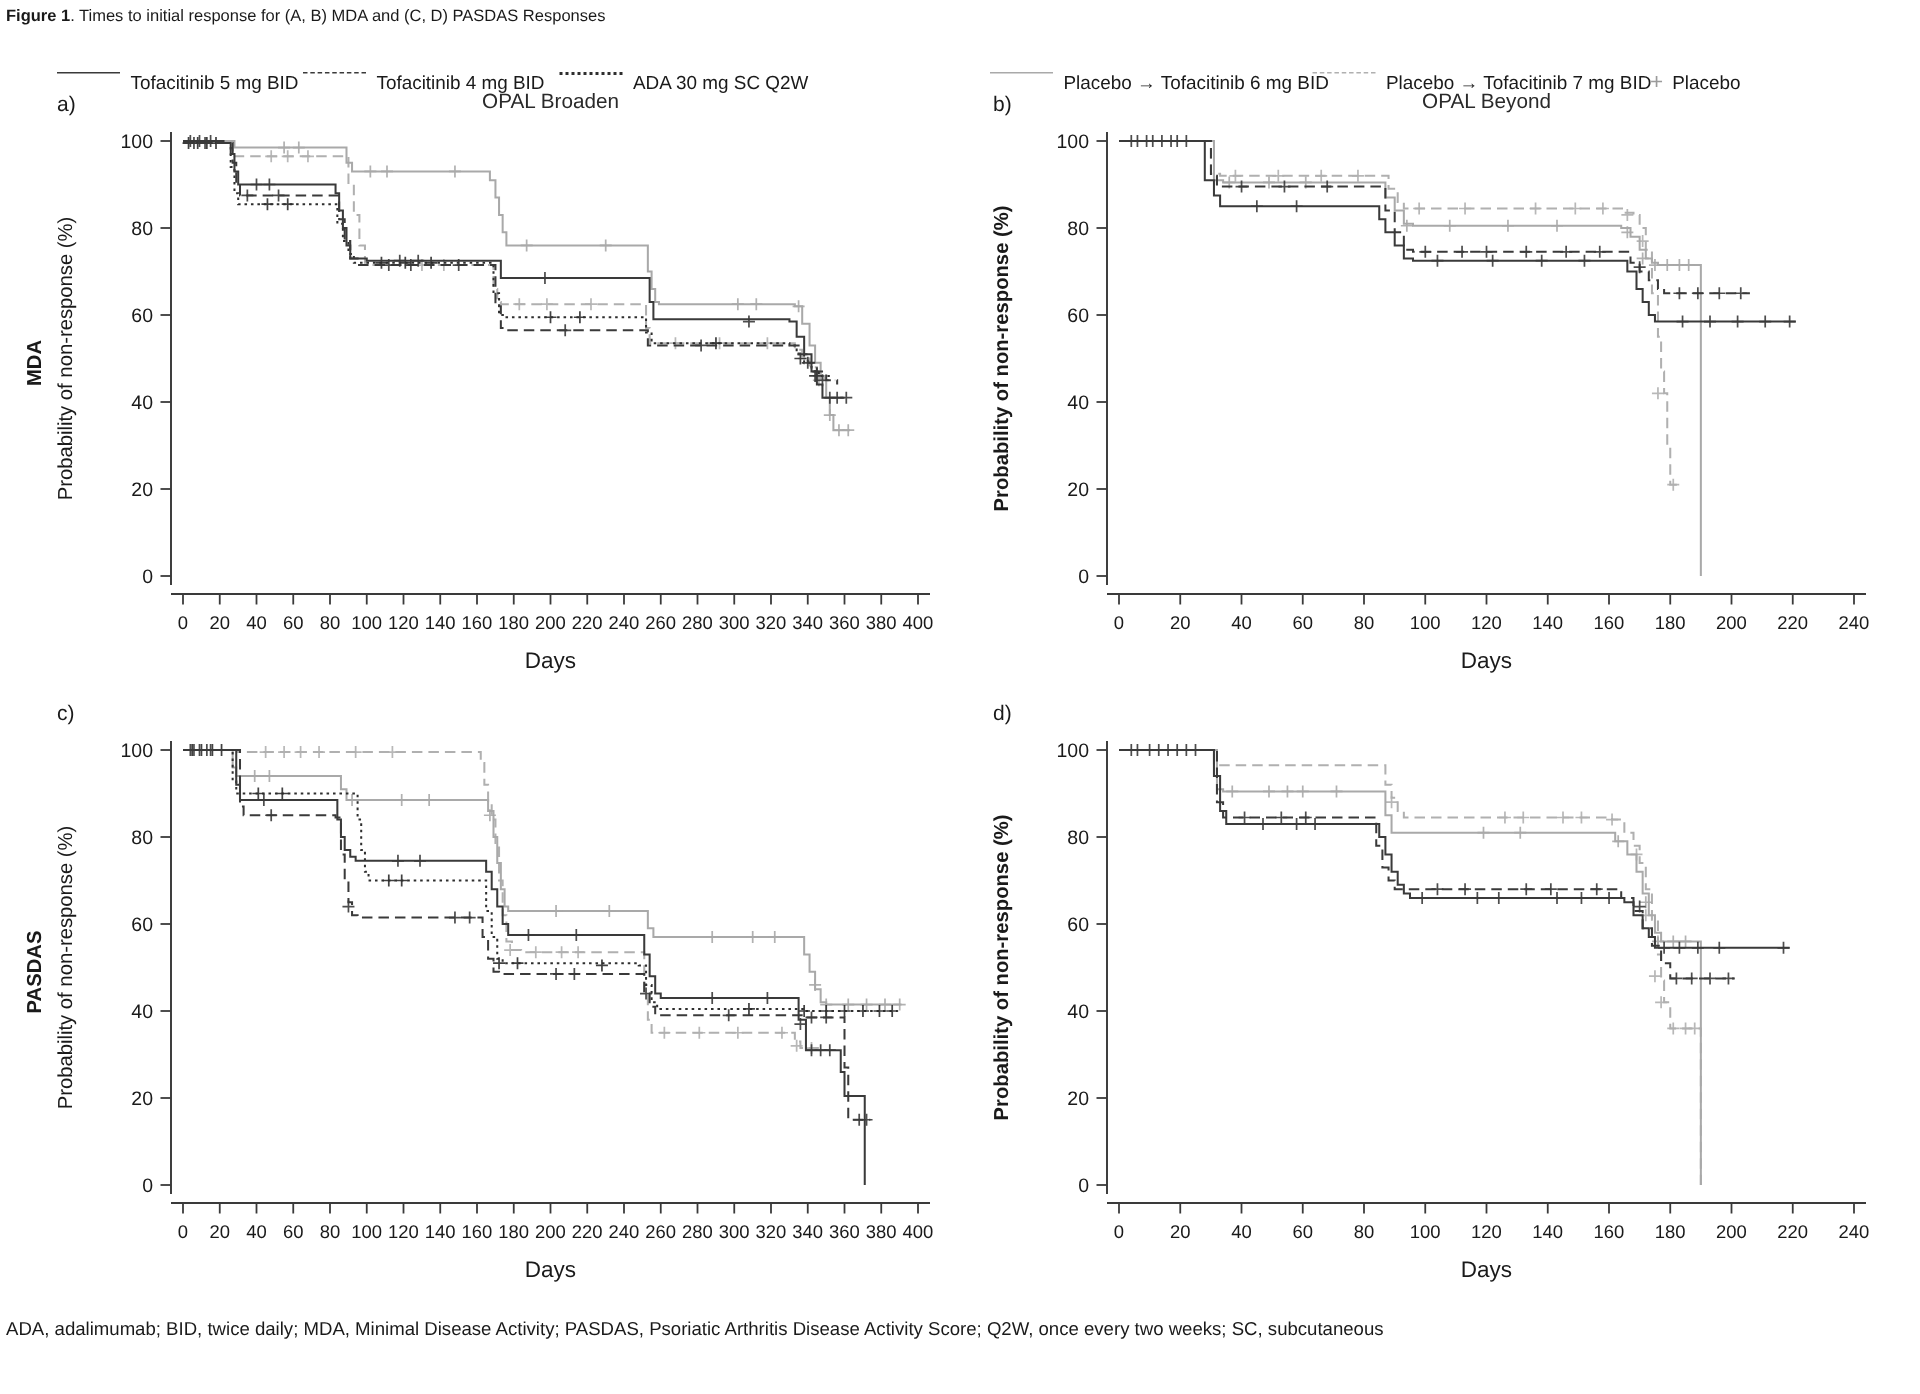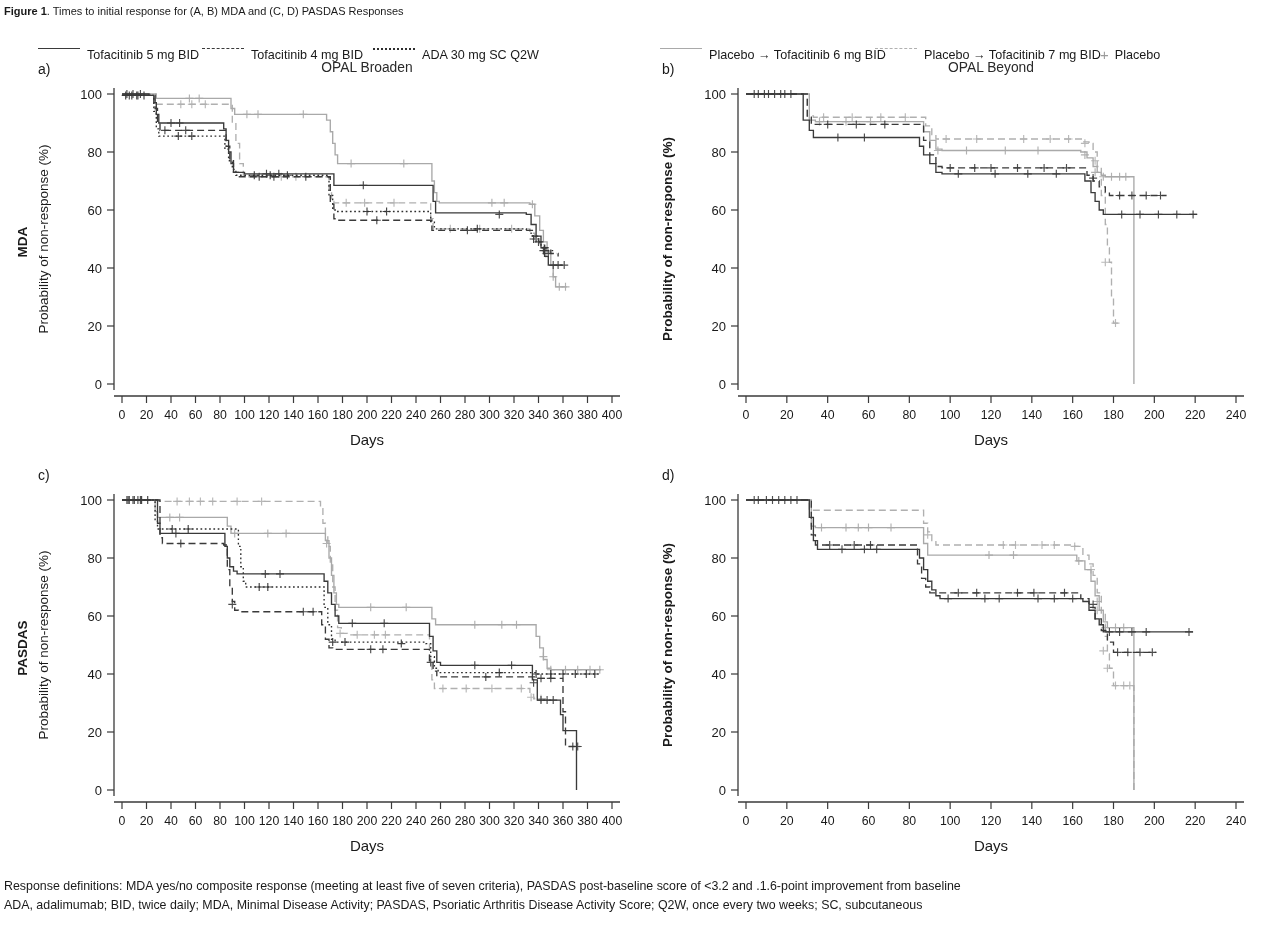--- a/index.html
+++ b/index.html
@@ -541,15 +541,14 @@
       <path d="M 398.3 138.6 H 406.3 M 402.3 134.6 V 142.6" stroke="#3a3a3a" stroke-width="1.15" fill="none" opacity="0.9"></path>
       <path d="M 416.7 138.6 H 424.7 M 420.7 134.6 V 142.6" stroke="#3a3a3a" stroke-width="1.15" fill="none" opacity="0.9"></path>
       <path d="M 453.4 171.9 H 461.4 M 457.4 167.9 V 175.9" stroke="#3a3a3a" stroke-width="1.15" fill="none" opacity="0.9"></path>
       <path d="M 463.6 171.9 H 471.6 M 467.6 167.9 V 175.9" stroke="#3a3a3a" stroke-width="1.15" fill="none" opacity="0.9"></path>
       <path d="M 475.9 171.9 H 483.9 M 479.9 167.9 V 175.9" stroke="#3a3a3a" stroke-width="1.15" fill="none" opacity="0.9"></path>
       <path d="M 490.2 171.9 H 498.2 M 494.2 167.9 V 175.9" stroke="#3a3a3a" stroke-width="1.15" fill="none" opacity="0.9"></path>
       <path d="M 533.0 171.9 H 541.0 M 537.0 167.9 V 175.9" stroke="#3a3a3a" stroke-width="1.15" fill="none" opacity="0.9"></path>
     </svg></div>
 
 <div class="footnotes">
-  <div>Response definitions: MDA yes/no composite response (meeting at least five of seven criteria), PASDAS post-baseline score of &lt;3.2 and .1.6-point improvement from baseline</div>
   <div>ADA, adalimumab; BID, twice daily; MDA, Minimal Disease Activity; PASDAS, Psoriatic Arthritis Disease Activity Score; Q2W, once every two weeks; SC, subcutaneous</div>
 </div>
 
 </body></html>

